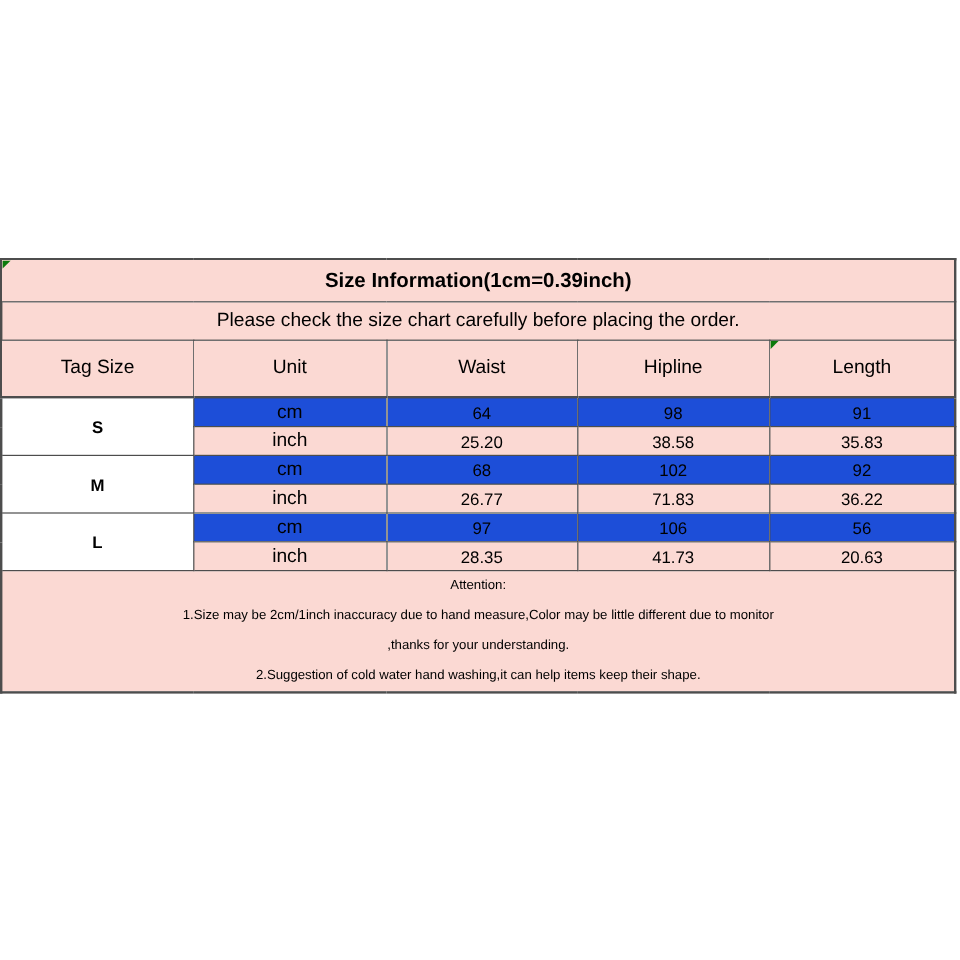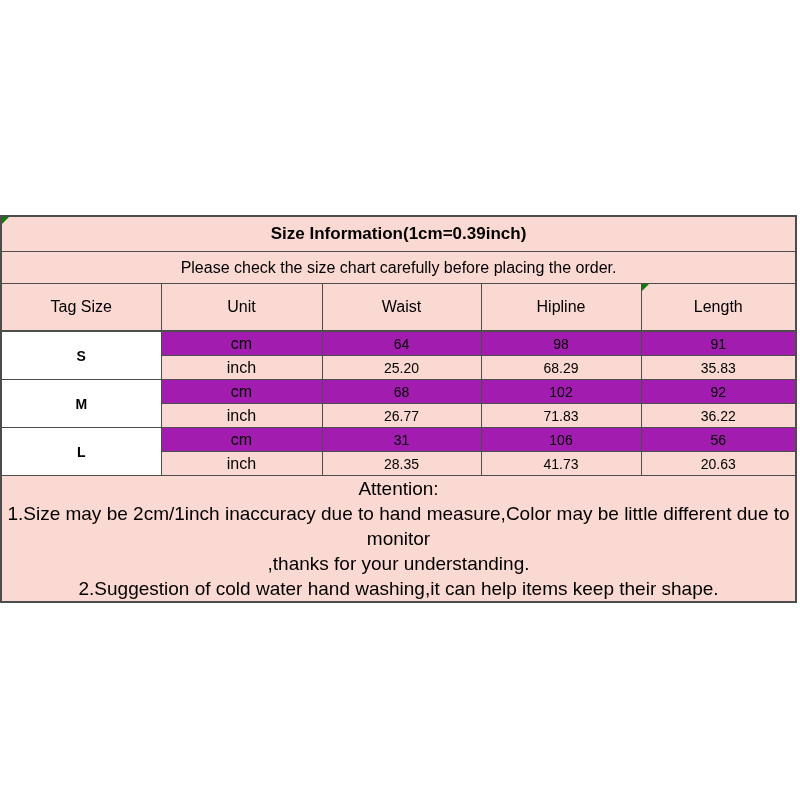--- a/index.html
+++ b/index.html
@@ -26,21 +26,21 @@
     border: 2px solid #4d4d4d;
   }
   .size-table td, .size-table th {
     border: 1px solid #4d4d4d;
     text-align: center;
     vertical-align: middle;
     padding: 0;
     overflow: hidden;
   }
   .pink { background: #fbd9d3; }
-  .white { background: #a21caf; }
+  .white { background: #1d4ed8; }
 
   .title-cell {
     height: 34px;
     font-size: 17px;
     font-weight: bold;
     border-bottom-width: 2px;
     position: relative;
   }
   .subtitle-cell {
     height: 31px;
@@ -58,21 +58,21 @@
   .data-row .unit-cell { font-size: 16px; }
   .tag-cell {
     font-size: 19px;
     font-weight: bold;
     background: #ffffff;
   }
   .notes-cell {
     height: 97px;
     text-align: left;
     vertical-align: top;
-    font-size: 19px;
+    font-size: 11px;
     line-height: 25px;
     padding: 4px 6px 0 6px;
   }
   .flag {
     position: absolute;
     top: 0;
     left: 0;
     width: 0;
     height: 0;
     border-top: 7px solid #0b7a0b;
@@ -118,42 +118,42 @@
     <tr class="data-row">
       <td rowspan="2" class="tag-cell">S</td>
       <td class="white unit-cell">cm</td>
       <td class="white">64</td>
       <td class="white">98</td>
       <td class="white">91</td>
     </tr>
     <tr class="data-row">
       <td class="pink unit-cell">inch</td>
       <td class="pink">25.20</td>
-      <td class="pink">68.29</td>
+      <td class="pink">38.58</td>
       <td class="pink">35.83</td>
     </tr>
 
     <tr class="data-row">
       <td rowspan="2" class="tag-cell">M</td>
       <td class="white unit-cell">cm</td>
       <td class="white">68</td>
       <td class="white">102</td>
       <td class="white">92</td>
     </tr>
     <tr class="data-row">
       <td class="pink unit-cell">inch</td>
       <td class="pink">26.77</td>
       <td class="pink">71.83</td>
       <td class="pink">36.22</td>
     </tr>
 
     <tr class="data-row">
       <td rowspan="2" class="tag-cell">L</td>
       <td class="white unit-cell">cm</td>
-      <td class="white">31</td>
+      <td class="white">97</td>
       <td class="white">106</td>
       <td class="white">56</td>
     </tr>
     <tr class="data-row">
       <td class="pink unit-cell">inch</td>
       <td class="pink">28.35</td>
       <td class="pink">41.73</td>
       <td class="pink">20.63</td>
     </tr>
 

